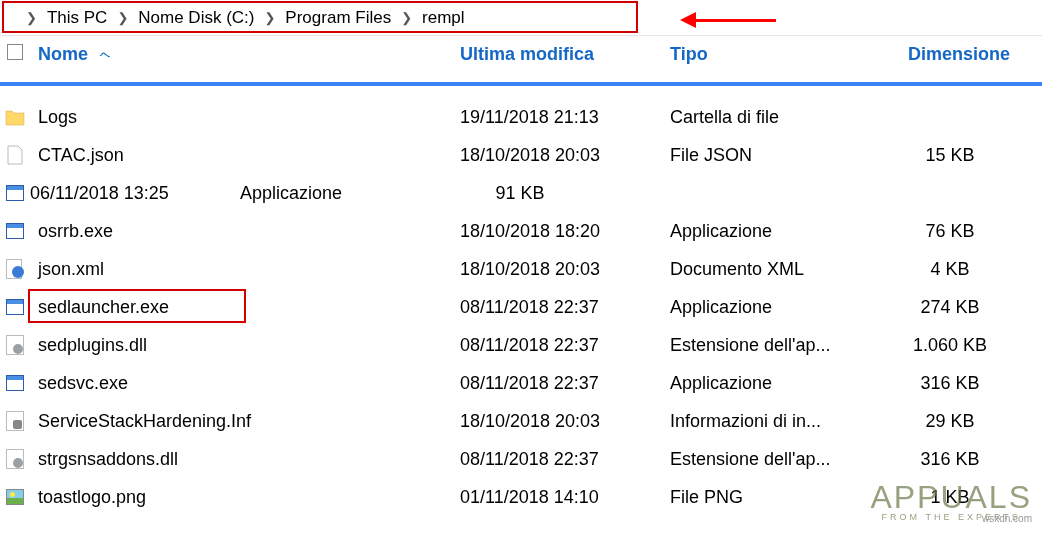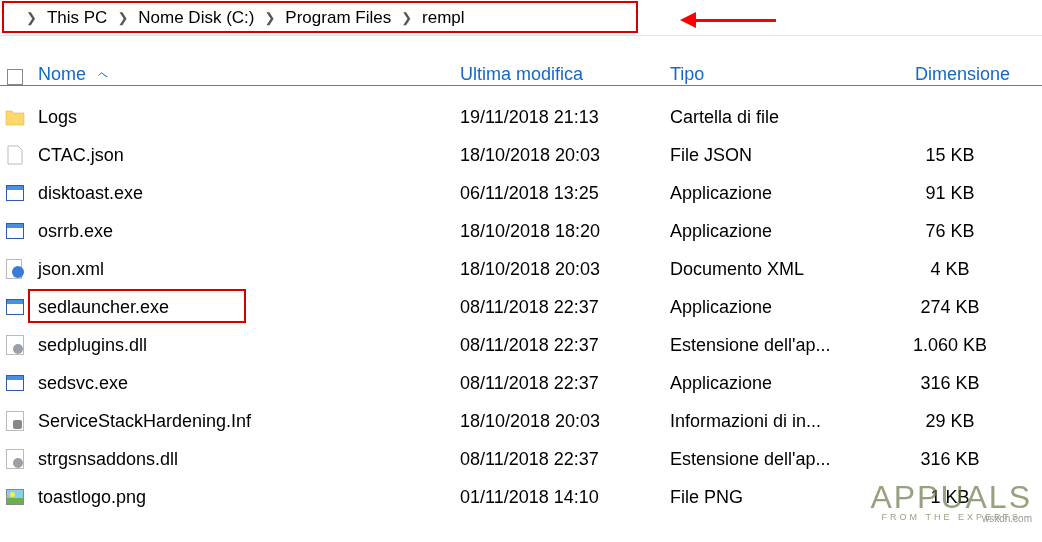--- a/index.html
+++ b/index.html
@@ -62,26 +62,27 @@
     }
     .arrow-head {
       width: 0;
       height: 0;
       border-top: 8px solid transparent;
       border-bottom: 8px solid transparent;
       border-right: 16px solid #ff0000;
     }
     .header-row {
       display: flex;
-      align-items: flex-end;
+      align-items: flex-start;
       height: 50px;
-      border-bottom: 1px solid #3b82f6;
+      border-bottom: 4px solid #3b82f6;
       color: #1568c6;
       font-size: 18px;
       padding-top: 8px;
+      font-weight: bold;
     }
     .checkbox-col {
       width: 30px;
       display: flex;
       justify-content: center;
     }
     .header-checkbox {
       width: 16px;
       height: 16px;
       border: 1px solid #888;
@@ -257,21 +258,20 @@
       <div class="modified-col">18/10/2018 20:03</div>
       <div class="type-col">File JSON</div>
       <div class="size-col">15 KB</div>
     </div>
     <div class="file-row">
       <div class="icon-col">
         <div class="file-icon">
           <div class="icon-exe"></div>
         </div>
       </div>
-      <div class="name-col">disktoast.exe</div>
       <div class="modified-col">06/11/2018 13:25</div>
       <div class="type-col">Applicazione</div>
       <div class="size-col">91 KB</div>
     </div>
     <div class="file-row">
       <div class="icon-col">
         <div class="file-icon">
           <div class="icon-exe"></div>
         </div>
       </div>

